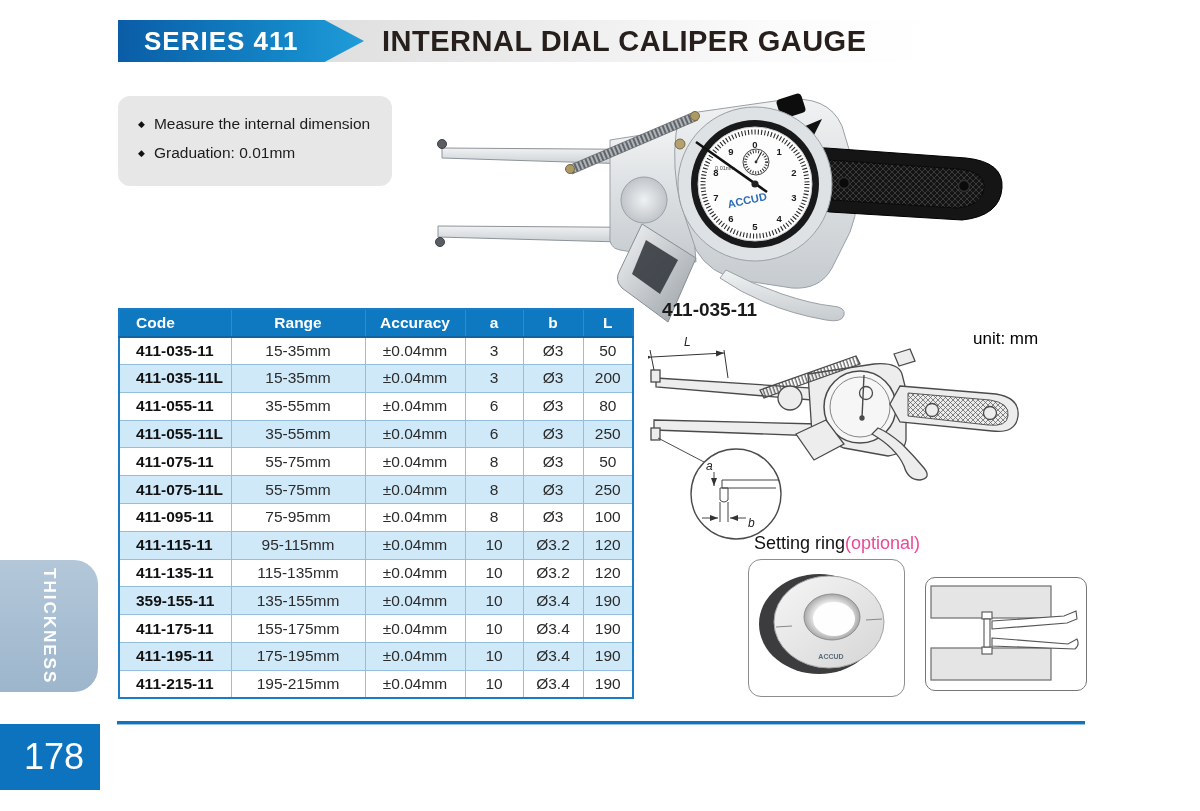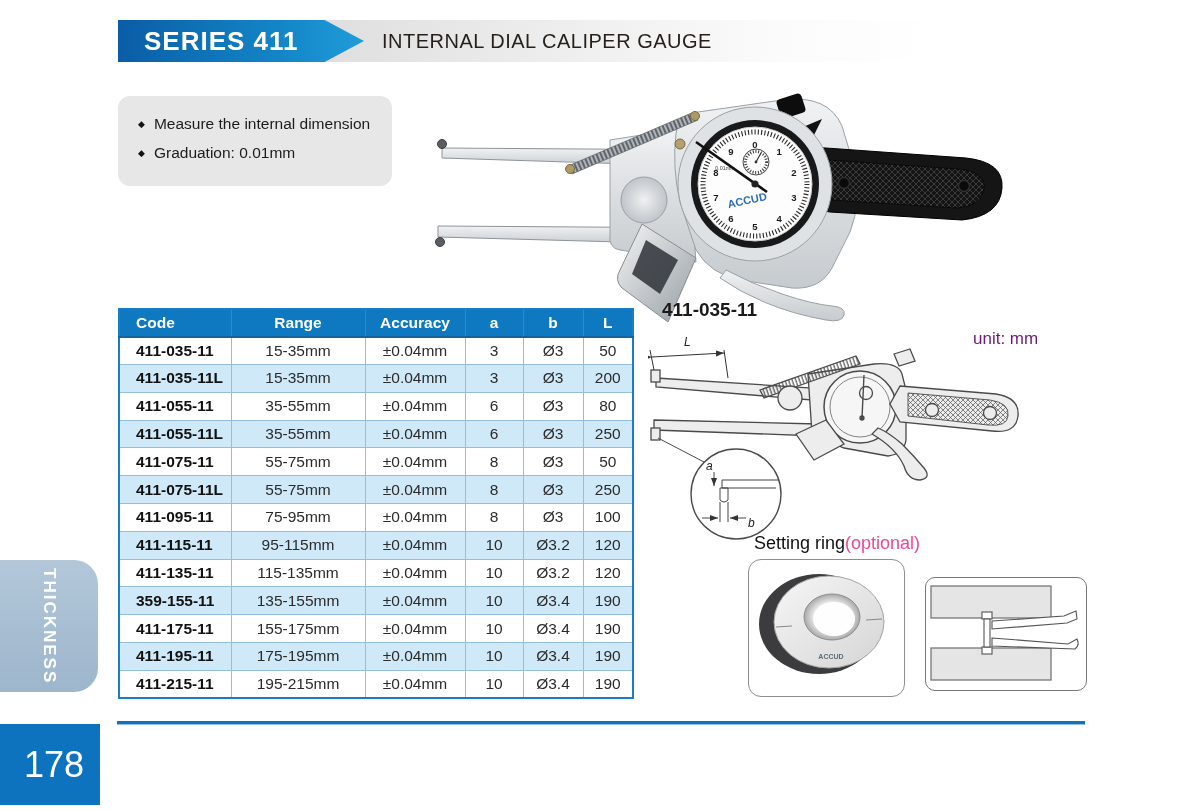--- a/index.html
+++ b/index.html
@@ -9,21 +9,21 @@
 
   
   .banner-band { position:absolute; left:118px; top:20px; width:966px; height:42px;
     background:linear-gradient(to right,#d2d2d2 0%,#e9e9e9 38%,#fbfbfb 68%,#fff 85%); }
   .banner-arrow { position:absolute; left:118px; top:20px; width:246px; height:42px;
     background:linear-gradient(90deg,#0a5da6 0%,#1488c9 70%,#219cd9 100%);
     clip-path:polygon(0 0, 84% 0, 100% 50%, 84% 100%, 0 100%); }
   .series-label { position:absolute; left:144px; top:20px; height:52px; line-height:42px;
     color:#fff; font-size:26px; font-weight:bold; letter-spacing:1px; }
   .page-title { position:absolute; left:382px; top:20px; height:42px; line-height:42px;
-    color:#261f1b; font-size:20px; font-weight:normal; letter-spacing:.5px; }
+    color:#261f1b; font-size:29px; font-weight:bold; letter-spacing:.5px; }
 
   
   .features { position:absolute; left:118px; top:96px; width:274px; height:90px;
     background:#e7e7e7; border-radius:12px; padding:19px 0 0 20px; }
   .feature-item { font-size:15.5px; color:#1c1c1c; margin-bottom:11px; display:flex; align-items:center; }
   .feature-item .bullet { font-size:9px; color:#111; margin-right:9px; }
 
   
   .photo-svg { position:absolute; left:430px; top:82px; }
   .caption { position:absolute; left:662px; top:299px; width:170px;
@@ -37,37 +37,37 @@
   .spec-table thead th { background:#0e78c0; color:#fff; font-weight:bold;
     border-color:#2f8cc9; border-bottom:2px solid #14639f; }
   .spec-table thead th.col-code, .spec-table td.col-code { text-align:left; padding-left:16px; }
   .spec-table td.col-code { font-weight:bold; color:#111; }
   .spec-table tbody tr:nth-of-type(even) td { background:#cfe9f9; }
   .spec-table { border:2px solid #1a7cc4; }
   .spec-table tbody tr td { border-top:1px solid #d8e9f6; }
 
   
   .drawing-svg { position:absolute; left:648px; top:330px; }
-  .unit-label { position:absolute; left:973px; top:329px; font-size:17px; color:#701a75; }
+  .unit-label { position:absolute; left:973px; top:329px; font-size:17px; color:#000000; }
 
   
   .setring-label { position:absolute; left:754px; top:533px; font-size:18px; color:#111; }
   .setring-label .optional { color:#ec4899; font-weight:normal; }
   .ring-box { position:absolute; left:748px; top:559px; width:157px; height:138px;
     border:1.5px solid #8d8d8d; border-radius:13px; background:#fff; }
   .use-box { position:absolute; left:925px; top:577px; width:162px; height:114px;
     border:1.5px solid #777; border-radius:10px; background:#fff; }
 
   
   .cat-tab { position:absolute; left:0; top:560px; width:98px; height:132px;
     background:linear-gradient(180deg,#b3c7d9,#9db6cc); border-radius:0 24px 24px 0;
     display:flex; align-items:center; justify-content:center; }
   .cat-tab span { writing-mode:vertical-rl; color:#fff; font-weight:bold;
     font-size:17px; letter-spacing:2px; }
-  .page-num { position:absolute; left:0; top:724px; width:100px; height:81px;
+  .page-num { position:absolute; left:0; top:724px; width:100px; height:66px;
     background:#0d73be; color:#fff; font-size:36px;
     display:flex; align-items:center; justify-content:flex-end; padding-right:16px; }
 
   
   .footer-rule { position:absolute; left:117px; top:721px; width:968px; height:4px;
     background:#1173bc; border-bottom:1.5px solid #94c2e4; }
 
   svg text { font-family:"Liberation Sans", sans-serif; }
   .dial-num { font-size:9.5px; font-weight:bold; fill:#1b1b1b; text-anchor:middle; }
   .dim-label { font-size:12px; font-style:italic; fill:#222; }

